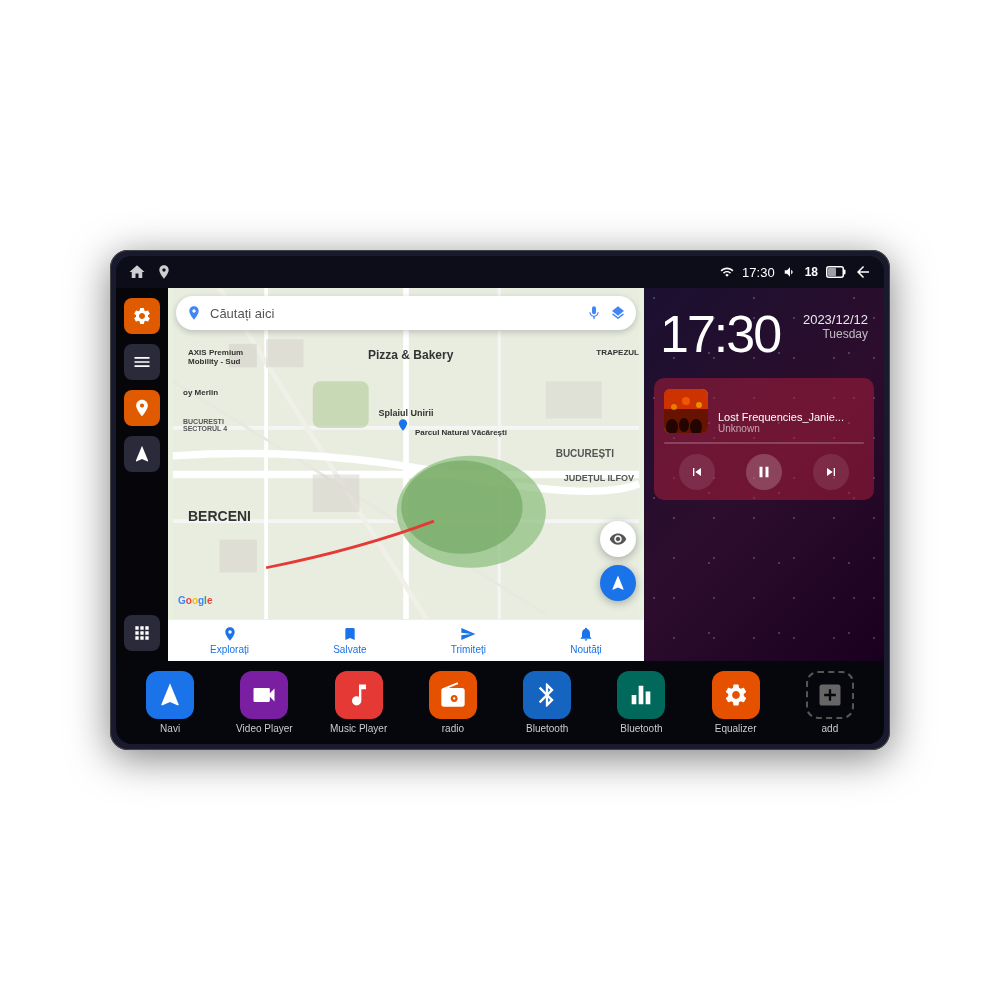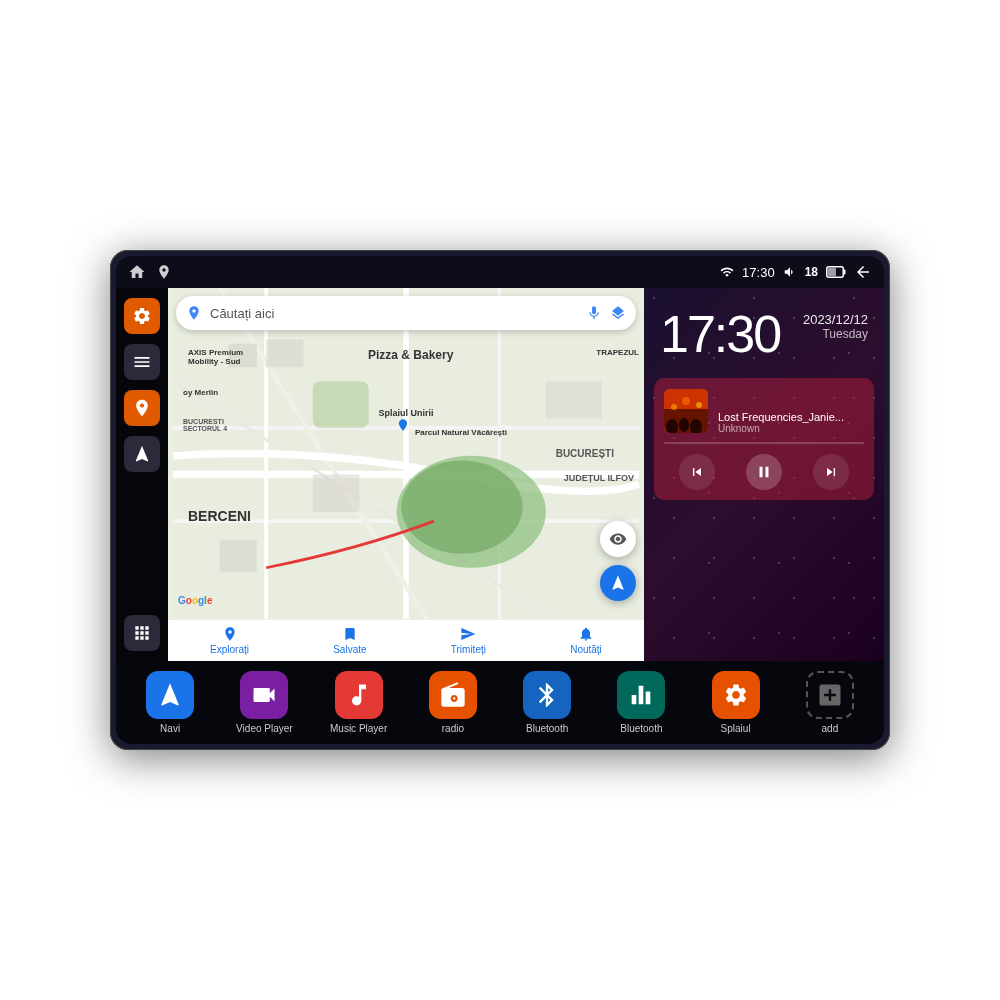--- a/index.html
+++ b/index.html
@@ -689,21 +689,21 @@
           </div>
           <span class="app-label">Bluetooth</span>
         </div>
 
         <div class="app-item">
           <div class="app-icon orange-settings">
             <svg width="26" height="26" viewBox="0 0 24 24" fill="white">
               <path d="M19.14,12.94c0.04-0.3,0.06-0.61,0.06-0.94c0-0.32-0.02-0.64-0.07-0.94l2.03-1.58c0.18-0.14,0.23-0.41,0.12-0.61l-1.92-3.32c-0.12-0.22-0.37-0.29-0.59-0.22l-2.39,0.96c-0.5-0.38-1.03-0.7-1.62-0.94L14.4,2.81c-0.04-0.24-0.24-0.41-0.48-0.41h-3.84c-0.24,0-0.43,0.17-0.47,0.41L9.25,5.35C8.66,5.59,8.12,5.92,7.63,6.29L5.24,5.33c-0.22-0.08-0.47,0-0.59,0.22L2.74,8.87C2.62,9.08,2.66,9.34,2.86,9.48l2.03,1.58C4.84,11.36,4.8,11.69,4.8,12s0.02,0.64,0.07,0.94l-2.03,1.58c-0.18,0.14-0.23,0.41-0.12,0.61l1.92,3.32c0.12,0.22,0.37,0.29,0.59,0.22l2.39-0.96c0.5,0.38,1.03,0.7,1.62,0.94l0.36,2.54c0.05,0.24,0.24,0.41,0.48,0.41h3.84c0.24,0,0.44-0.17,0.47-0.41l0.36-2.54c0.59-0.24,1.13-0.56,1.62-0.94l2.39,0.96c0.22,0.08,0.47,0,0.59-0.22l1.92-3.32c0.12-0.22,0.07-0.47-0.12-0.61L19.14,12.94z M12,15.6c-1.98,0-3.6-1.62-3.6-3.6s1.62-3.6,3.6-3.6s3.6,1.62,3.6,3.6S13.98,15.6,12,15.6z"></path>
             </svg>
           </div>
-          <span class="app-label">Splaiul</span>
+          <span class="app-label">Equalizer</span>
         </div>
 
         <div class="app-item">
           <div class="app-icon gray-add">
             <svg width="28" height="28" viewBox="0 0 24 24" fill="#666">
               <path d="M19 3H5c-1.1 0-2 .9-2 2v14c0 1.1.9 2 2 2h14c1.1 0 2-.9 2-2V5c0-1.1-.9-2-2-2zm-2 10h-4v4h-2v-4H7v-2h4V7h2v4h4v2z"></path>
             </svg>
           </div>
           <span class="app-label">add</span>
         </div>

